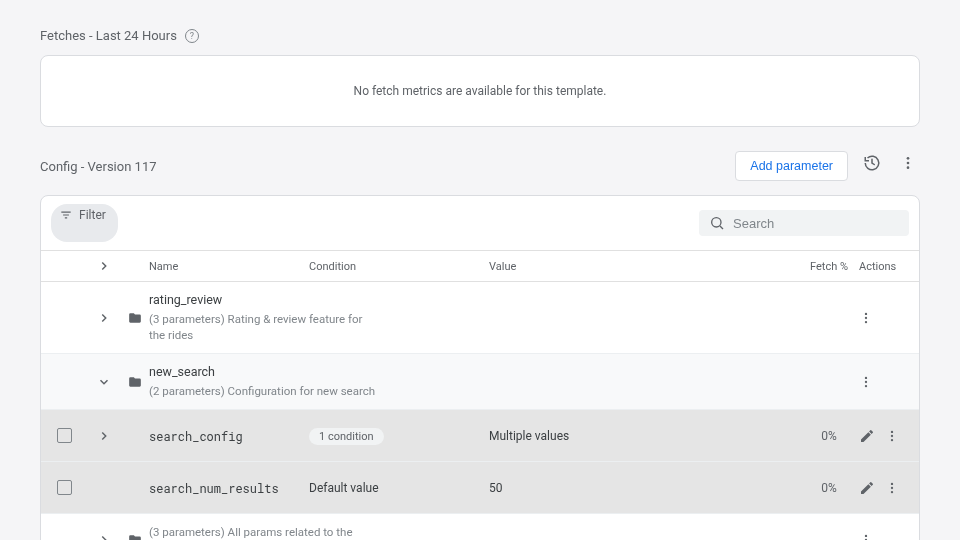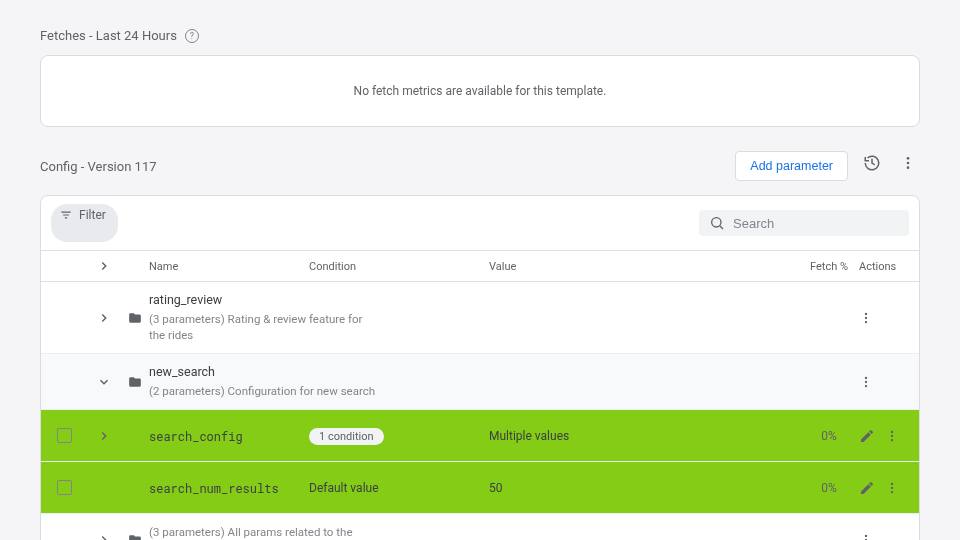--- a/index.html
+++ b/index.html
@@ -113,21 +113,21 @@
   .thead .col-fetch{ grid-column: 8; text-align: center;}
   .thead .col-act  { grid-column: 9; text-align: left;}
 
   .row {
     border-bottom: 1px solid #eceff1;
     min-height: 52px;
     padding: 10px 0;
     font-size: 12px;
   }
   .row.expanded { background: #f8f9fa; }
-  .row.child { background: #84cc16; }
+  .row.child { background: #e5e5e5; }
   .row .cell-check { grid-column: 1; display:flex; justify-content:center;}
   .row .cell-chev  { grid-column: 2; display:flex; justify-content:center; color:#5f6368;}
   .row .cell-icon  { grid-column: 3; display:flex; justify-content:center; color:#5f6368;}
   .row .cell-name  { grid-column: 4 / span 3; }
   .row.param .cell-name { grid-column: 4; font-family: "Roboto Mono", monospace; font-size: 12px;}
   .row.param .cell-cond { grid-column: 5; }
   .row.param .cell-val  { grid-column: 6; }
   .row .cell-fetch { grid-column: 8; text-align:center; color:#5f6368;}
   .row .cell-act   { grid-column: 9; display:flex; gap:10px; justify-content:flex-start; align-items:center;}
 

